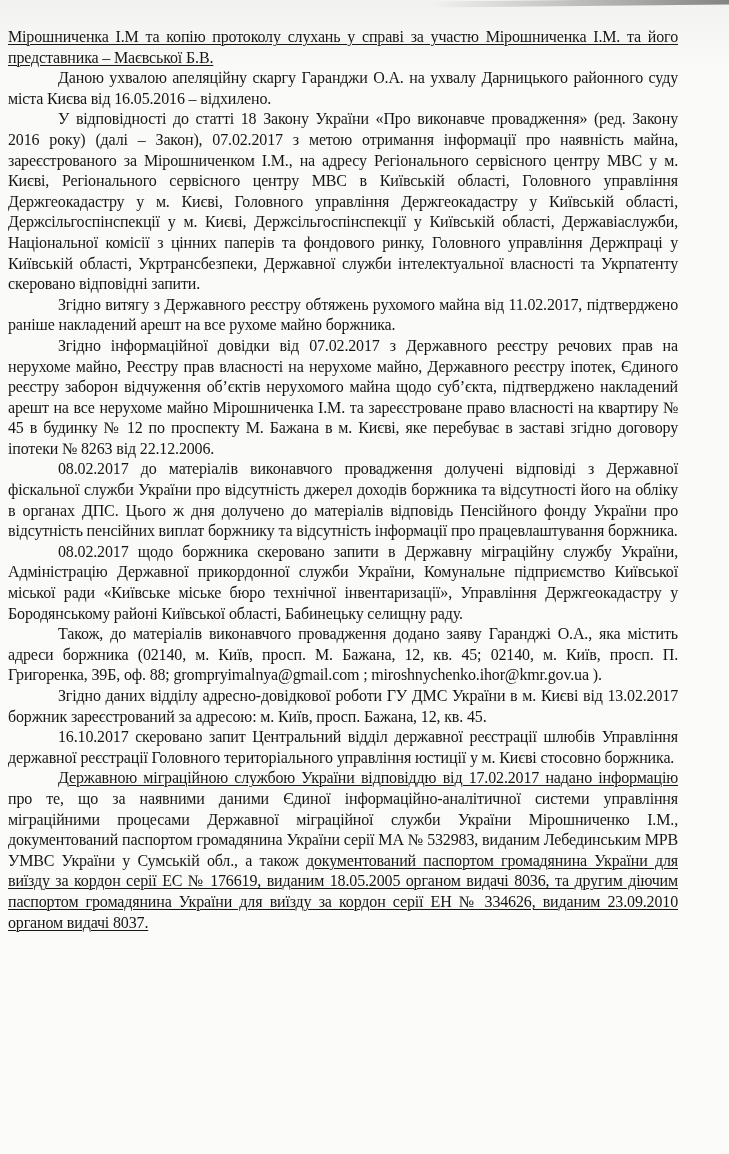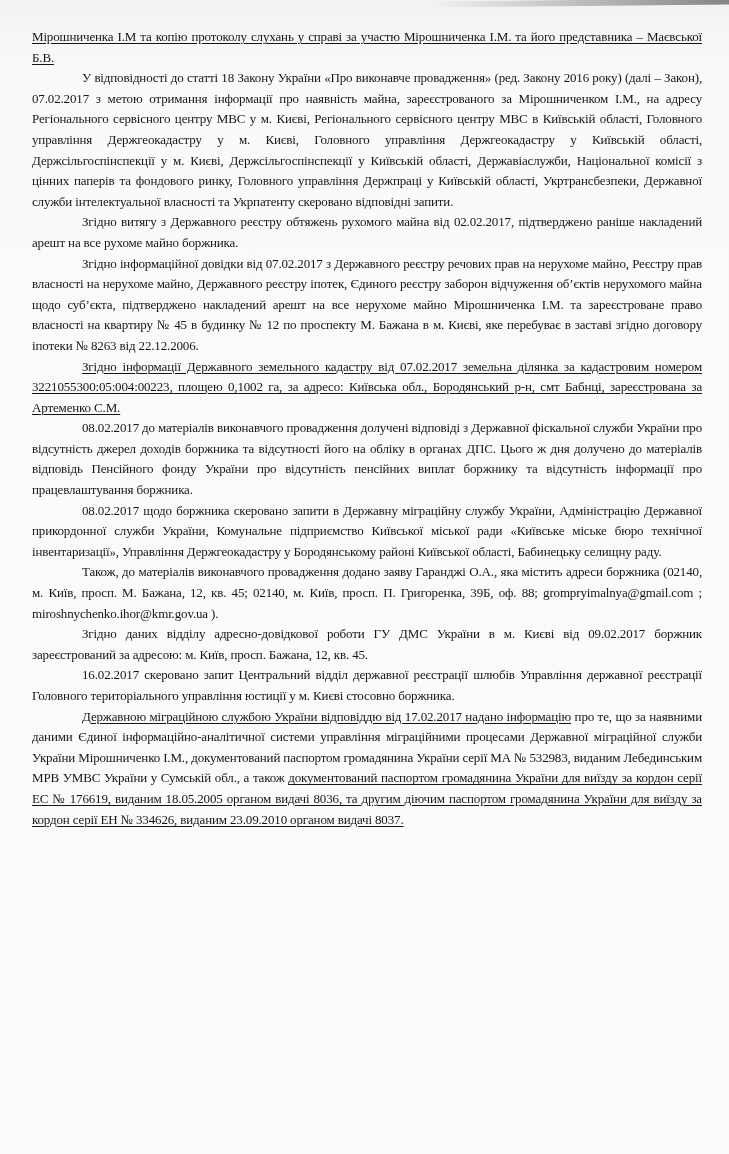--- a/index.html
+++ b/index.html
@@ -13,64 +13,63 @@
     background: linear-gradient(180deg, #f2f2f0 0%, #fafaf8 6%, #fbfbf9 100%);
   }
   .scan-edge {
     position: absolute; top: 0; right: 0; width: 300px; height: 6px;
     background: linear-gradient(90deg, rgba(0,0,0,0) 0%, rgba(60,60,60,0.35) 60%, rgba(40,40,40,0.55) 100%);
     transform: skewY(-0.6deg);
   }
   .text {
     position: absolute; left: 8px; top: 27px; width: 670px;
     font-family: "Liberation Serif", serif;
-    font-size: 13px;
+    font-size: 16px;
     line-height: 20.6px;
     color: #161616;
     text-align: justify;
     letter-spacing: -0.15px;
-    margin-left: 24px;
   }
   .text p { margin: 0; }
   .text p.ind { text-indent: 50px; }
   .u { text-decoration: underline; text-decoration-thickness: 1px; text-underline-offset: 2px; }
 </style>
 </head>
 <body>
 
 <div class="page">
   <div class="scan-edge"></div>
   <div class="text">
     <p>
       <span class="u">Мірошниченка І.М та копію протоколу слухань у справі за участю Мірошниченка І.М. та його представника – Маєвської Б.В.</span>
     </p>
     <p class="ind">
+      <span>Даною ухвалою апеляційну скаргу Гаранджи О.А. на ухвалу Дарницького районного суду міста Києва від 16.05.2016 – відхилено.</span>
+    </p>
+    <p class="ind">
       <span>У відповідності до статті 18 Закону України «Про виконавче провадження» (ред. Закону 2016 року) (далі – Закон), 07.02.2017 з метою отримання інформації про наявність майна, зареєстрованого за Мірошниченком І.М., на адресу Регіонального сервісного центру МВС у м. Києві, Регіонального сервісного центру МВС в Київській області, Головного управління Держгеокадастру у м. Києві, Головного управління Держгеокадастру у Київській області, Держсільгоспінспекції у м. Києві, Держсільгоспінспекції у Київській області, Державіаслужби, Національної комісії з цінних паперів та фондового ринку, Головного управління Держпраці у Київській області, Укртрансбезпеки, Державної служби інтелектуальної власності та Укрпатенту скеровано відповідні запити.</span>
     </p>
     <p class="ind">
-      <span>Згідно витягу з Державного реєстру обтяжень рухомого майна від 02.02.2017, підтверджено раніше накладений арешт на все рухоме майно боржника.</span>
+      <span>Згідно витягу з Державного реєстру обтяжень рухомого майна від 11.02.2017, підтверджено раніше накладений арешт на все рухоме майно боржника.</span>
     </p>
     <p class="ind">
       <span>Згідно інформаційної довідки від 07.02.2017 з Державного реєстру речових прав на нерухоме майно, Реєстру прав власності на нерухоме майно, Державного реєстру іпотек, Єдиного реєстру заборон відчуження об’єктів нерухомого майна щодо суб’єкта, підтверджено накладений арешт на все нерухоме майно Мірошниченка І.М. та зареєстроване право власності на квартиру № 45 в будинку № 12 по проспекту М. Бажана в м. Києві, яке перебуває в заставі згідно договору іпотеки № 8263 від 22.12.2006.</span>
-    </p>
-    <p class="ind">
-      <span class="u">Згідно інформації Державного земельного кадастру від 07.02.2017 земельна ділянка за кадастровим номером 3221055300:05:004:00223, площею 0,1002 га, за адресо: Київська обл., Бородянський р-н, смт Бабнці, зареєстрована за Артеменко С.М.</span>
     </p>
     <p class="ind">
       <span>08.02.2017 до матеріалів виконавчого провадження долучені відповіді з Державної фіскальної служби України про відсутність джерел доходів боржника та відсутності його на обліку в органах ДПС. Цього ж дня долучено до матеріалів відповідь Пенсійного фонду України про відсутність пенсійних виплат боржнику та відсутність інформації про працевлаштування боржника.</span>
     </p>
     <p class="ind">
       <span>08.02.2017 щодо боржника скеровано запити в Державну міграційну службу України, Адміністрацію Державної прикордонної служби України, Комунальне підприємство Київської міської ради «Київське міське бюро технічної інвентаризації», Управління Держгеокадастру у Бородянському районі Київської області, Бабинецьку селищну раду.</span>
     </p>
     <p class="ind">
       <span>Також, до матеріалів виконавчого провадження додано заяву Гаранджі О.А., яка містить адреси боржника (02140, м. Київ, просп. М. Бажана, 12, кв. 45; 02140, м. Київ, просп. П. Григоренка, 39Б, оф. 88; grompryimalnya@gmail.com ; miroshnychenko.ihor@kmr.gov.ua ).</span>
     </p>
     <p class="ind">
-      <span>Згідно даних відділу адресно-довідкової роботи ГУ ДМС України в м. Києві від 09.02.2017 боржник зареєстрований за адресою: м. Київ, просп. Бажана, 12, кв. 45.</span>
+      <span>Згідно даних відділу адресно-довідкової роботи ГУ ДМС України в м. Києві від 13.02.2017 боржник зареєстрований за адресою: м. Київ, просп. Бажана, 12, кв. 45.</span>
     </p>
     <p class="ind">
-      <span>16.02.2017 скеровано запит Центральний відділ державної реєстрації шлюбів Управління державної реєстрації Головного територіального управління юстиції у м. Києві стосовно боржника.</span>
+      <span>16.10.2017 скеровано запит Центральний відділ державної реєстрації шлюбів Управління державної реєстрації Головного територіального управління юстиції у м. Києві стосовно боржника.</span>
     </p>
     <p class="ind">
       <span class="u">Державною міграційною службою України відповіддю від 17.02.2017 надано інформацію</span><span> про те, що за наявними даними Єдиної інформаційно-аналітичної системи управління міграційними процесами Державної міграційної служби України Мірошниченко І.М., документований паспортом громадянина України серії МА № 532983, виданим Лебединським МРВ УМВС України у Сумській обл., а також </span><span class="u">документований паспортом громадянина України для виїзду за кордон серії ЕС № 176619, виданим 18.05.2005 органом видачі 8036, та другим діючим паспортом громадянина України для виїзду за кордон серії ЕН № 334626, виданим 23.09.2010 органом видачі 8037.</span>
     </p>
   </div>
 </div>
 
 </body></html>

